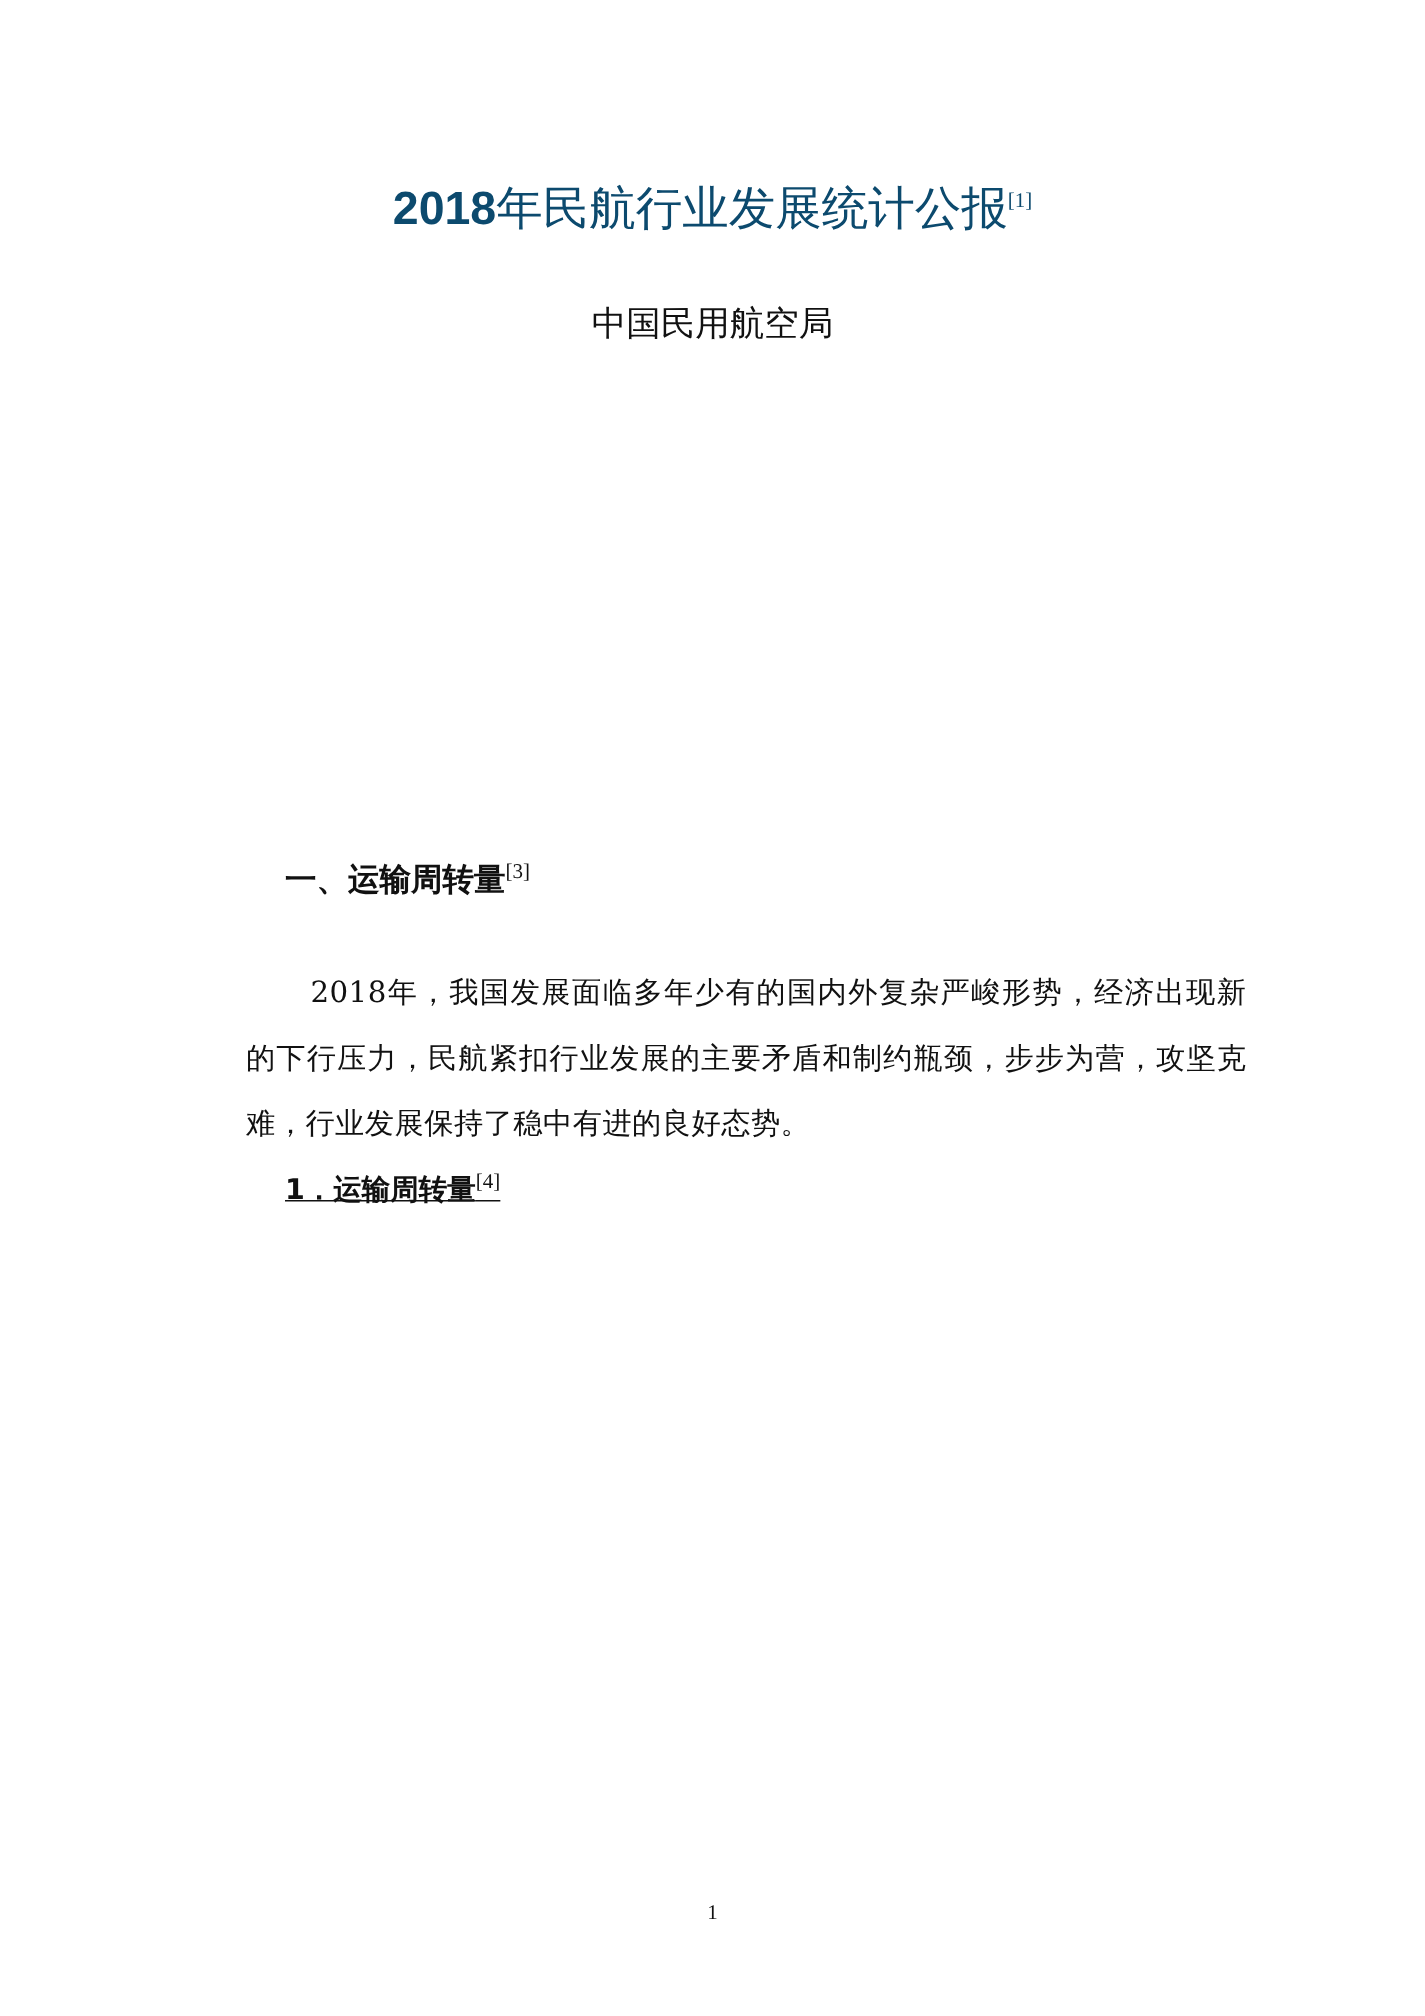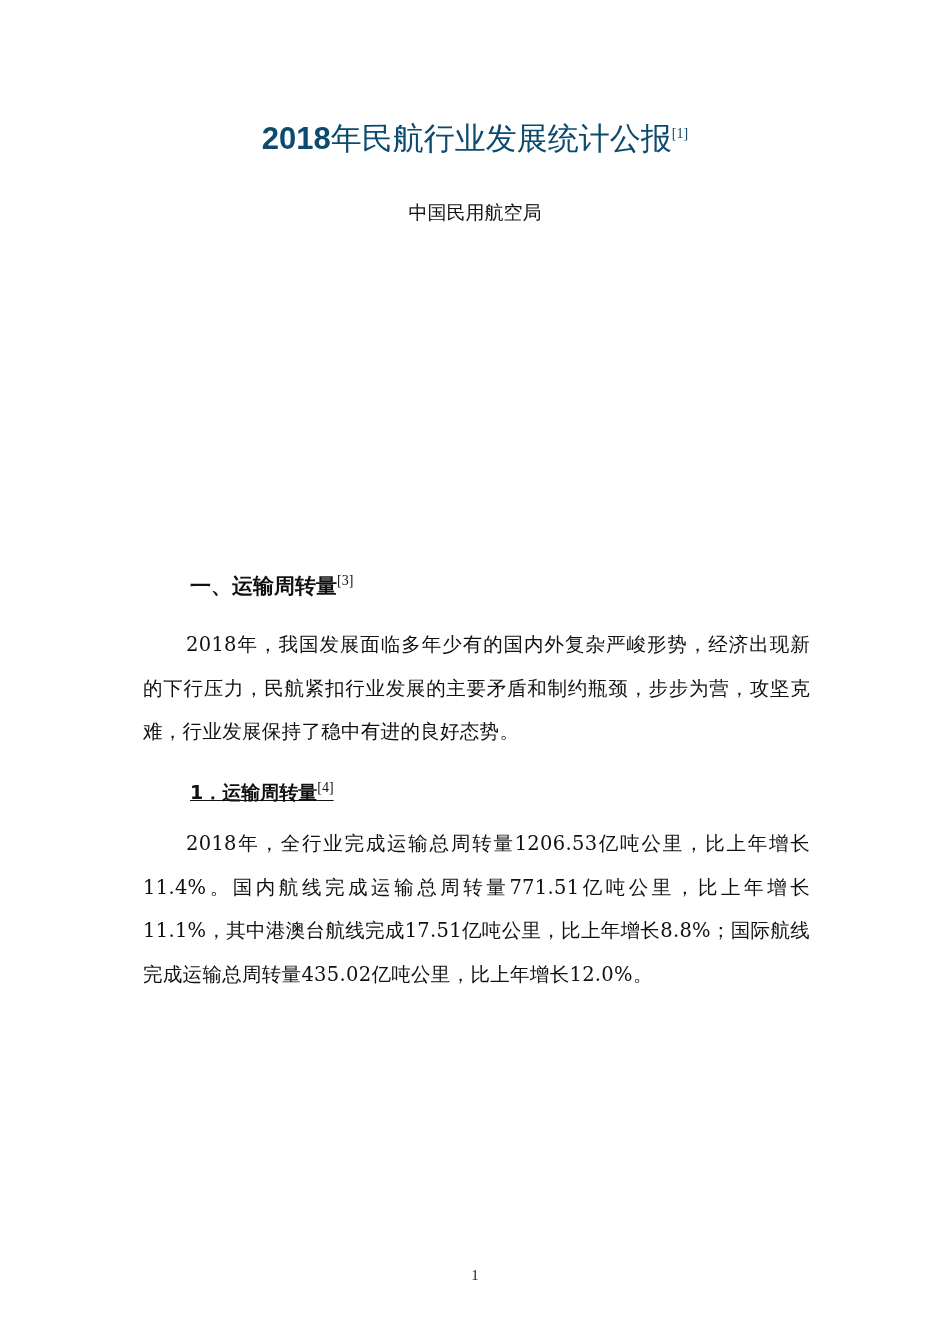--- a/index.html
+++ b/index.html
@@ -4,41 +4,40 @@
 <style>
   html, body { margin: 0; padding: 0; background: #ffffff; }
   body { width: 950px; height: 1344px; position: relative; overflow: hidden;
          font-family: "DejaVu Serif", "Liberation Serif", serif; color: #111; }
   .page { position: absolute; left: 0; top: 0; width: 950px; height: 1344px; background: #fff; }
   .title { position: absolute; top: 118px; left: 0; width: 950px; text-align: center;
            font-family: "DejaVu Sans", "Liberation Sans", sans-serif; font-size: 31px; font-weight: normal; color: #0c4a6e; }
   .title .yr { font-weight: bold; font-family: "Liberation Sans", sans-serif; }
   sup { font-family: "Liberation Serif", serif; font-size: 14px; vertical-align: super; line-height: 0; font-weight: normal; }
   .subtitle { position: absolute; top: 200px; left: 0; width: 950px; text-align: center;
-              font-family: "DejaVu Sans", sans-serif; font-size: 19px; }
+              font-family: "DejaVu Sans", sans-serif; font-size: 23px; }
   .para { position: absolute; left: 143px; width: 667px; font-size: 19.5px; line-height: 43.5px;
           text-indent: 43px; text-align: justify; margin: 0; letter-spacing: 0.3px; }
   .h1 { position: absolute; left: 190px; top: 572px; font-family: "DejaVu Sans", sans-serif;
         font-size: 21px; font-weight: bold; margin: 0; }
   .h2 { position: absolute; left: 190px; top: 780px; font-family: "DejaVu Sans", sans-serif;
         font-size: 19px; margin: 0; text-decoration: underline; }
   .pagenum { position: absolute; top: 1268px; left: 0; width: 950px; text-align: center;
              font-family: "Liberation Serif", serif; font-size: 14px; }
 </style>
 </head>
 <body>
 
 <div class="page">
   <div class="title"><span class="yr">2018</span><span>年民航行业发展统计公报</span><sup>[1]</sup></div>
 
   <div class="subtitle">中国民用航空局</div>
 
 
   <h2 class="h1"><span>一、运输周转量</span><sup>[3]</sup></h2>
 
-  <p class="para" style="top:623px;">2018年，我国发展面临多年少有的国内外复杂严峻形势，经济出现新的下行压力，民航紧扣行业发展的主要矛盾和制约瓶颈，步步为营，攻坚克难，行业发展保持了稳中有进的良好态势。</p>
+  <p class="para" style="top:640px;margin-left:21px;">2018年，我国发展面临多年少有的国内外复杂严峻形势，经济出现新的下行压力，民航紧扣行业发展的主要矛盾和制约瓶颈，步步为营，攻坚克难，行业发展保持了稳中有进的良好态势。</p>
 
   <h3 class="h2"><span>1．运输周转量</span><sup>[4]</sup></h3>
 
-  <p class="para" style="top:822px;">2018年，全行业完成运输总周转量1206.53亿吨公里，比上年增长11.4%。国内航线完成运输总周转量771.51亿吨公里，比上年增长11.1%，其中港澳台航线完成17.51亿吨公里，比上年增长8.8%；国际航线完成运输总周转量435.02亿吨公里，比上年增长12.0%。</p>
 
   <div class="pagenum">1</div>
 </div>
 
 </body></html>

